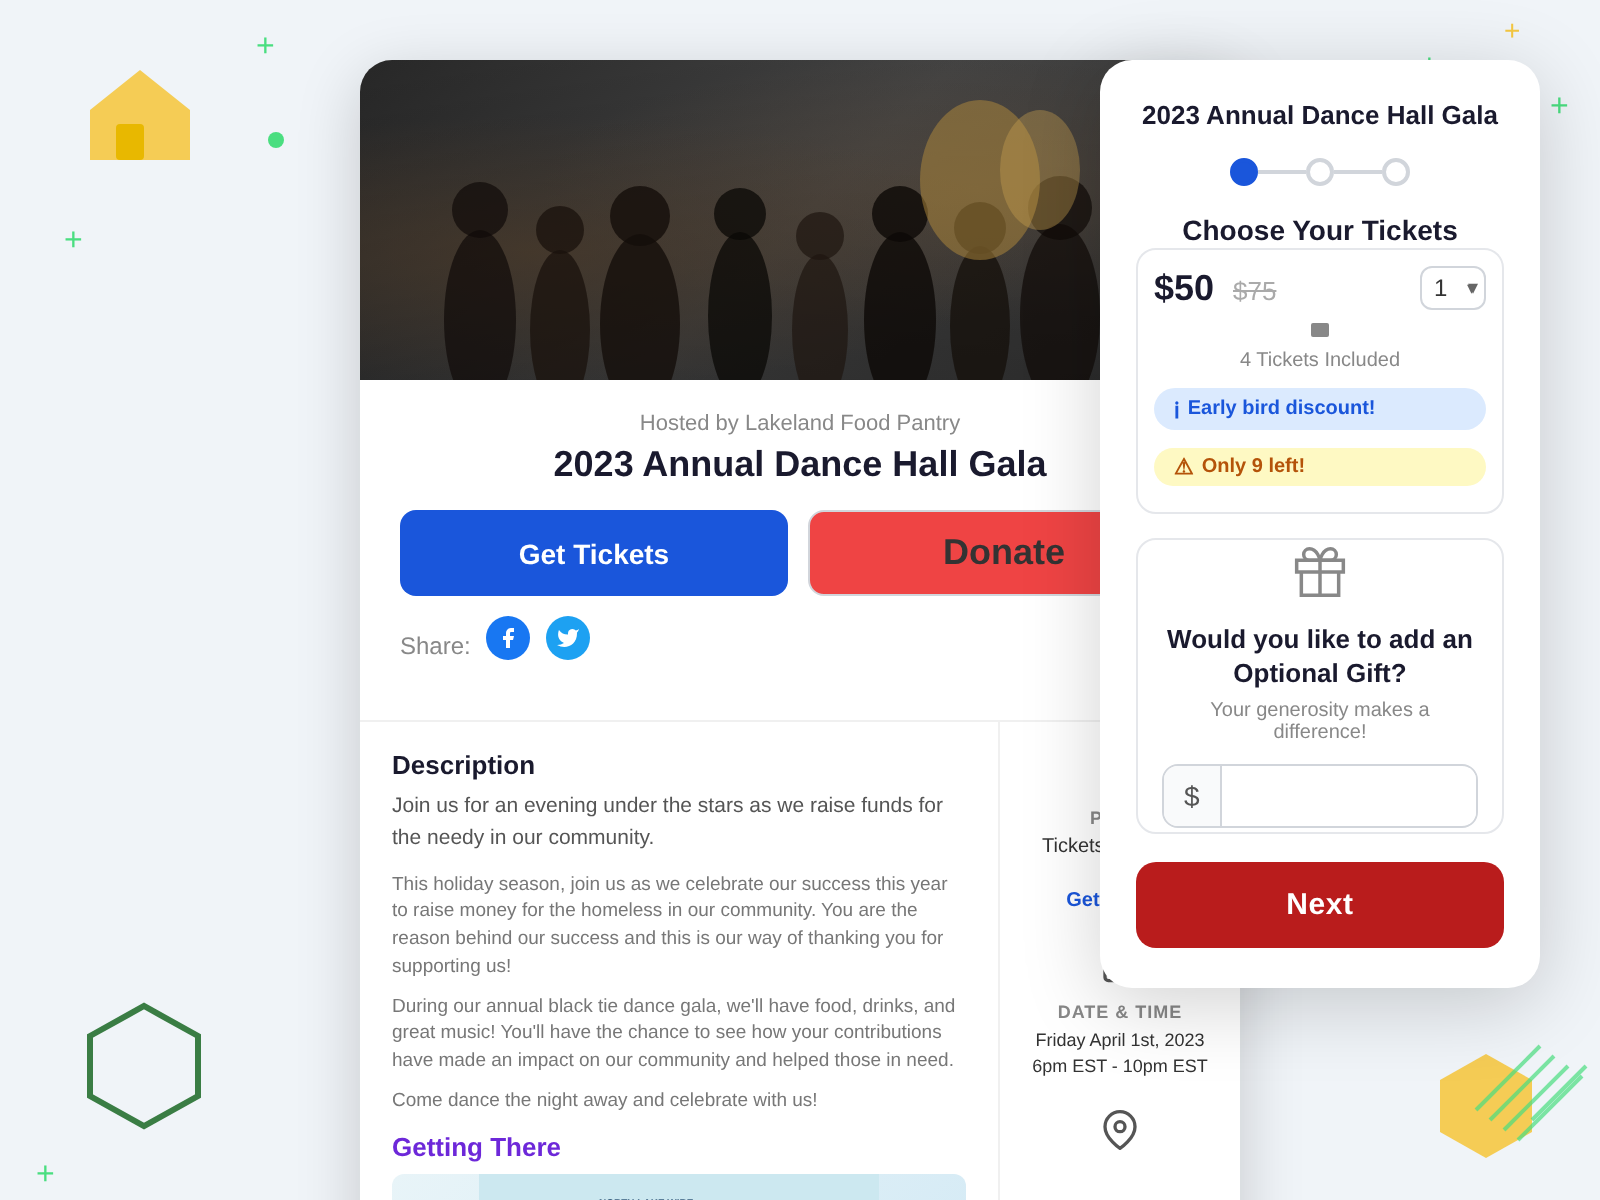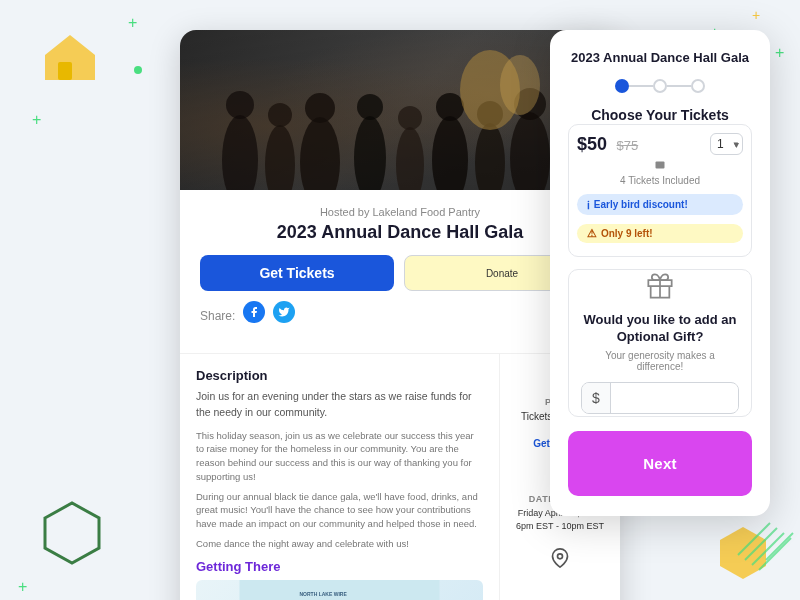--- a/index.html
+++ b/index.html
@@ -92,27 +92,27 @@
       border: none;
       border-radius: 8px;
       padding: 10px;
       font-size: 14px;
       font-weight: 600;
       cursor: pointer;
     }
 
     .btn-donate {
       flex: 1;
-      background: #fef9c3;
+      background: #ef4444;
       color: #333;
       border: 1.5px solid #d1d5db;
       border-radius: 8px;
       padding: 10px;
-      font-size: 10px;
-      font-weight: 400;
+      font-size: 18px;
+      font-weight: 700;
       cursor: pointer;
     }
 
     .share-row {
       display: flex;
       align-items: flex-end;
       gap: 8px;
       font-size: 12px;
       color: #888;
       margin-bottom: 14px;
@@ -420,25 +420,25 @@
       border: none;
       outline: none;
       padding: 7px 10px;
       font-size: 12px;
       color: #333;
       background: #fff;
     }
 
     .btn-next {
       width: 100%;
-      background: #d946ef;
+      background: #b91c1c;
       color: #fff;
       border: none;
       border-radius: 10px;
-      padding: 24px;
+      padding: 13px;
       font-size: 15px;
       font-weight: 700;
       cursor: pointer;
       letter-spacing: 0.3px;
     }
   </style>
 </head>
 <body>
 
 <svg class="bg-decoration" viewBox="0 0 800 600" xmlns="http://www.w3.org/2000/svg">

